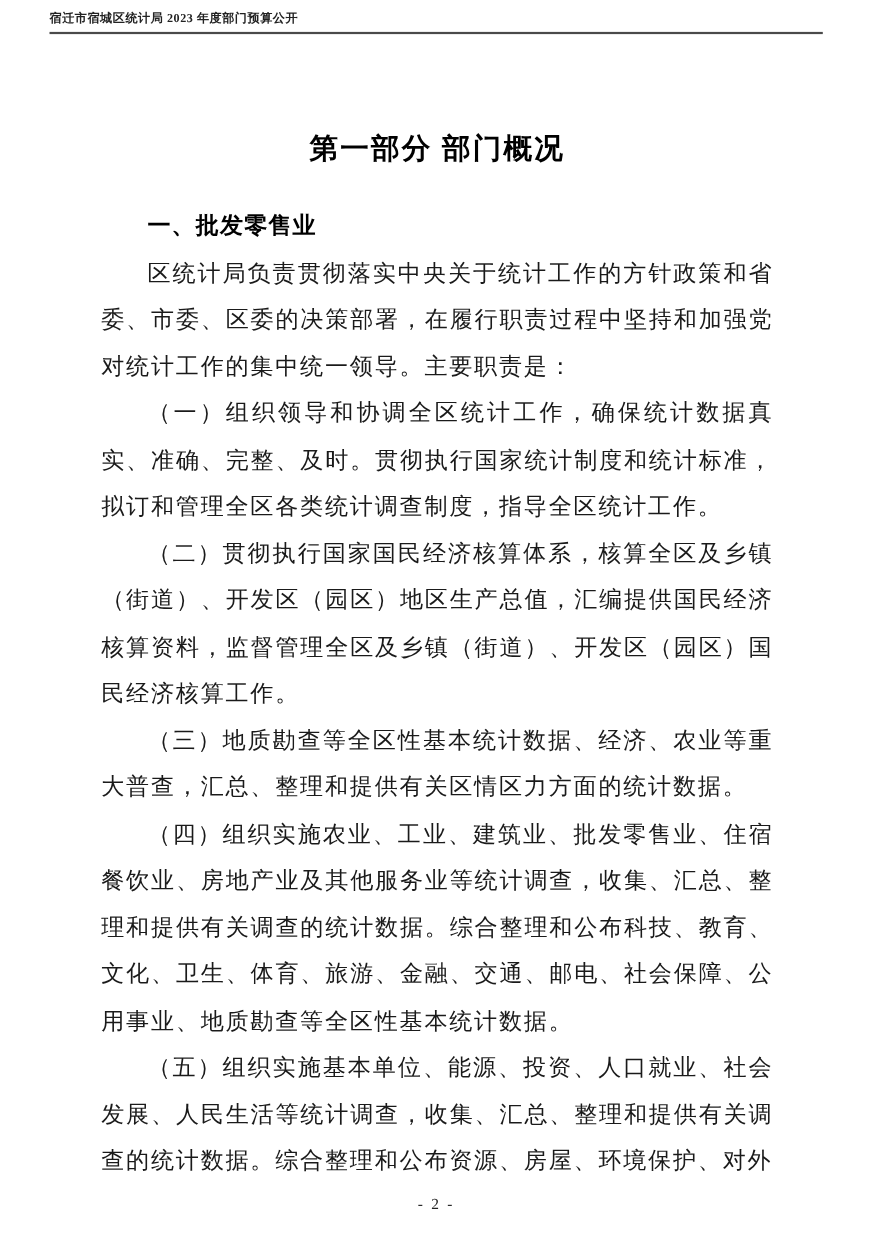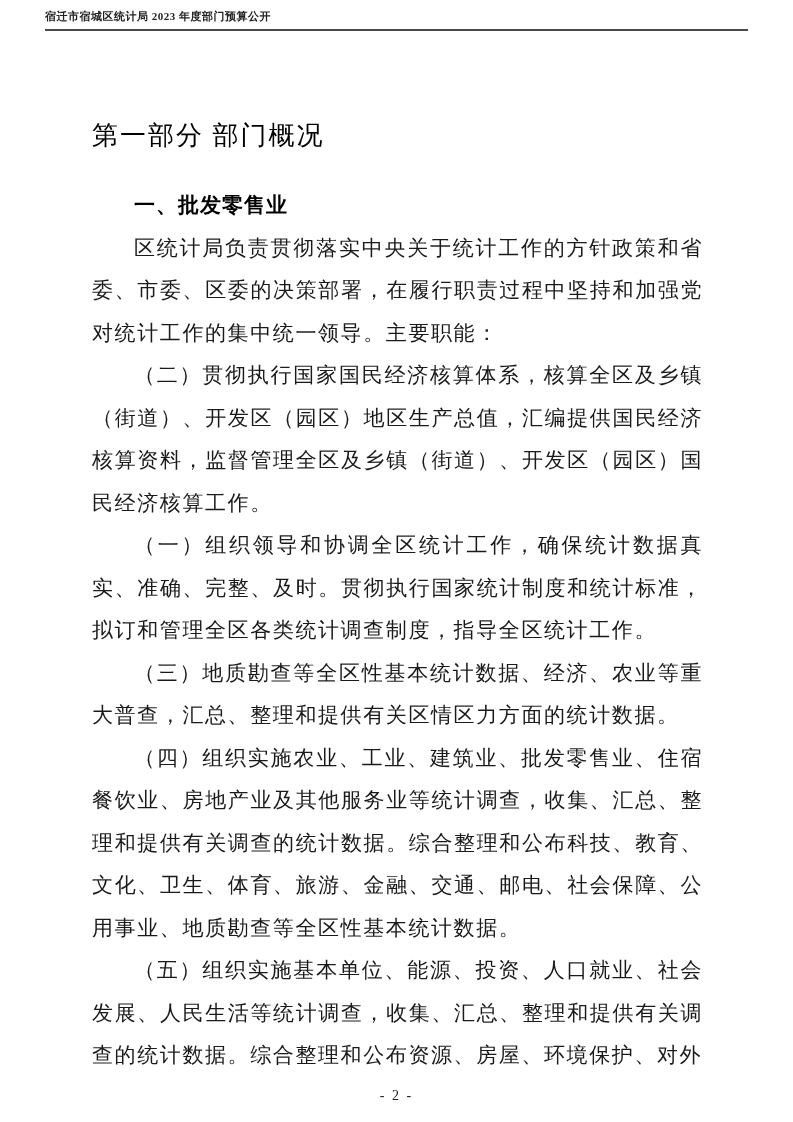--- a/index.html
+++ b/index.html
@@ -32,22 +32,22 @@
     border: none;
   }
   .content {
     position: absolute;
     top: 116px;
     left: 92px;
     width: 611px;
   }
   .doc-title {
     font-size: 26px;
-    font-weight: normal;
-    text-align: left;
+    font-weight: bold;
+    text-align: center;
     letter-spacing: 2px;
     margin: 0 0 28px 0;
     line-height: 40px;
     color: #000000;
   }
   .section-heading {
     font-size: 21px;
     font-weight: bold;
     text-indent: 2em;
     margin: 0 0 0 0;
@@ -82,25 +82,25 @@
 <div class="page-header">宿迁市宿城区统计局 2023 年度部门预算公开</div>
 
 <div class="header-rule"></div>
 
 <div class="content">
 
   <h1 class="doc-title">第一部分 部门概况</h1>
 
   <h2 class="section-heading">一、批发零售业</h2>
 
-  <p class="body-paragraph">区统计局负责贯彻落实中央关于统计工作的方针政策和省委、市委、区委的决策部署，在履行职责过程中坚持和加强党对统计工作的集中统一领导。主要职能：</p>
+  <p class="body-paragraph">区统计局负责贯彻落实中央关于统计工作的方针政策和省委、市委、区委的决策部署，在履行职责过程中坚持和加强党对统计工作的集中统一领导。主要职责是：</p>
+
+  <p class="body-paragraph">（一）组织领导和协调全区统计工作，确保统计数据真实、准确、完整、及时。贯彻执行国家统计制度和统计标准，拟订和管理全区各类统计调查制度，指导全区统计工作。</p>
 
   <p class="body-paragraph">（二）贯彻执行国家国民经济核算体系，核算全区及乡镇（街道）、开发区（园区）地区生产总值，汇编提供国民经济核算资料，监督管理全区及乡镇（街道）、开发区（园区）国民经济核算工作。</p>
-
-  <p class="body-paragraph">（一）组织领导和协调全区统计工作，确保统计数据真实、准确、完整、及时。贯彻执行国家统计制度和统计标准，拟订和管理全区各类统计调查制度，指导全区统计工作。</p>
 
   <p class="body-paragraph">（三）地质勘查等全区性基本统计数据、经济、农业等重大普查，汇总、整理和提供有关区情区力方面的统计数据。</p>
 
   <p class="body-paragraph">（四）组织实施农业、工业、建筑业、批发零售业、住宿餐饮业、房地产业及其他服务业等统计调查，收集、汇总、整理和提供有关调查的统计数据。综合整理和公布科技、教育、文化、卫生、体育、旅游、金融、交通、邮电、社会保障、公用事业、地质勘查等全区性基本统计数据。</p>
 
   <p class="body-paragraph">（五）组织实施基本单位、能源、投资、人口就业、社会发展、人民生活等统计调查，收集、汇总、整理和提供有关调查的统计数据。综合整理和公布资源、房屋、环境保护、对外</p>
 
 </div>
 
 <div class="page-footer">- 2 -</div>

